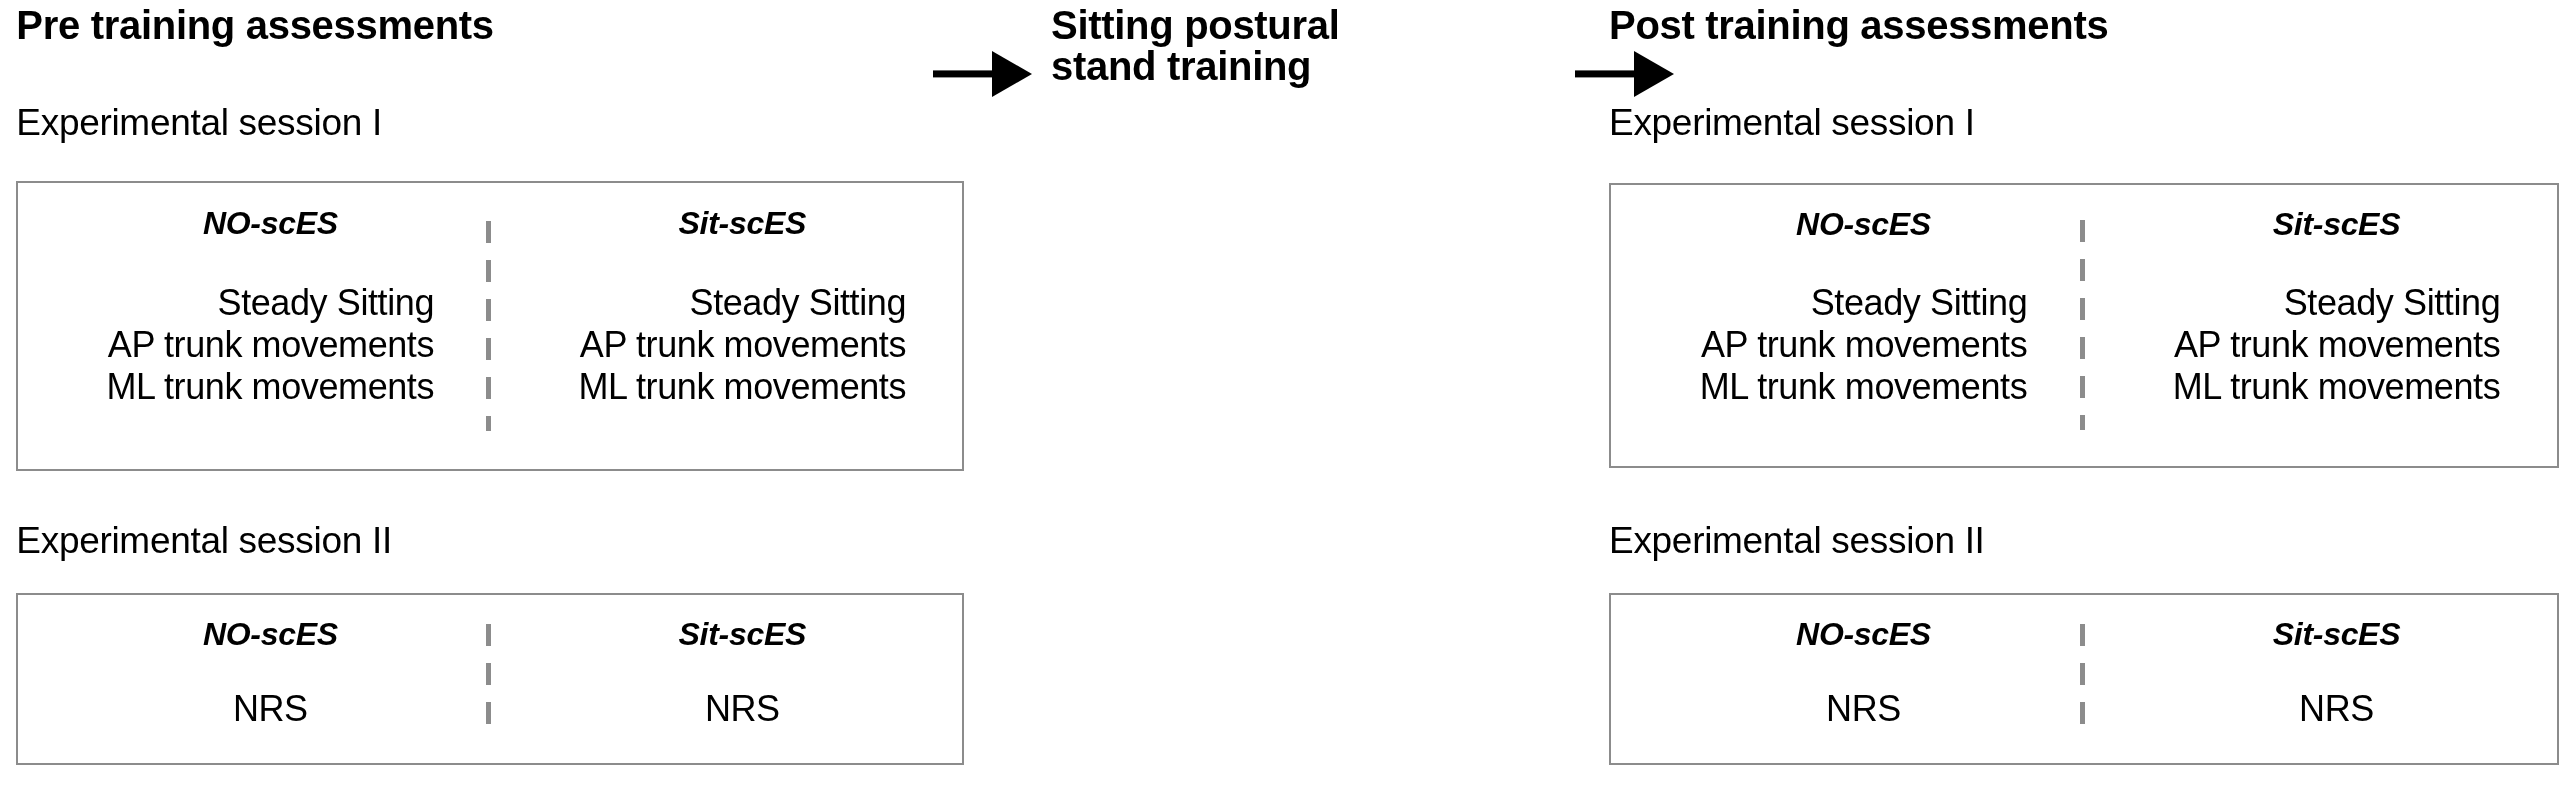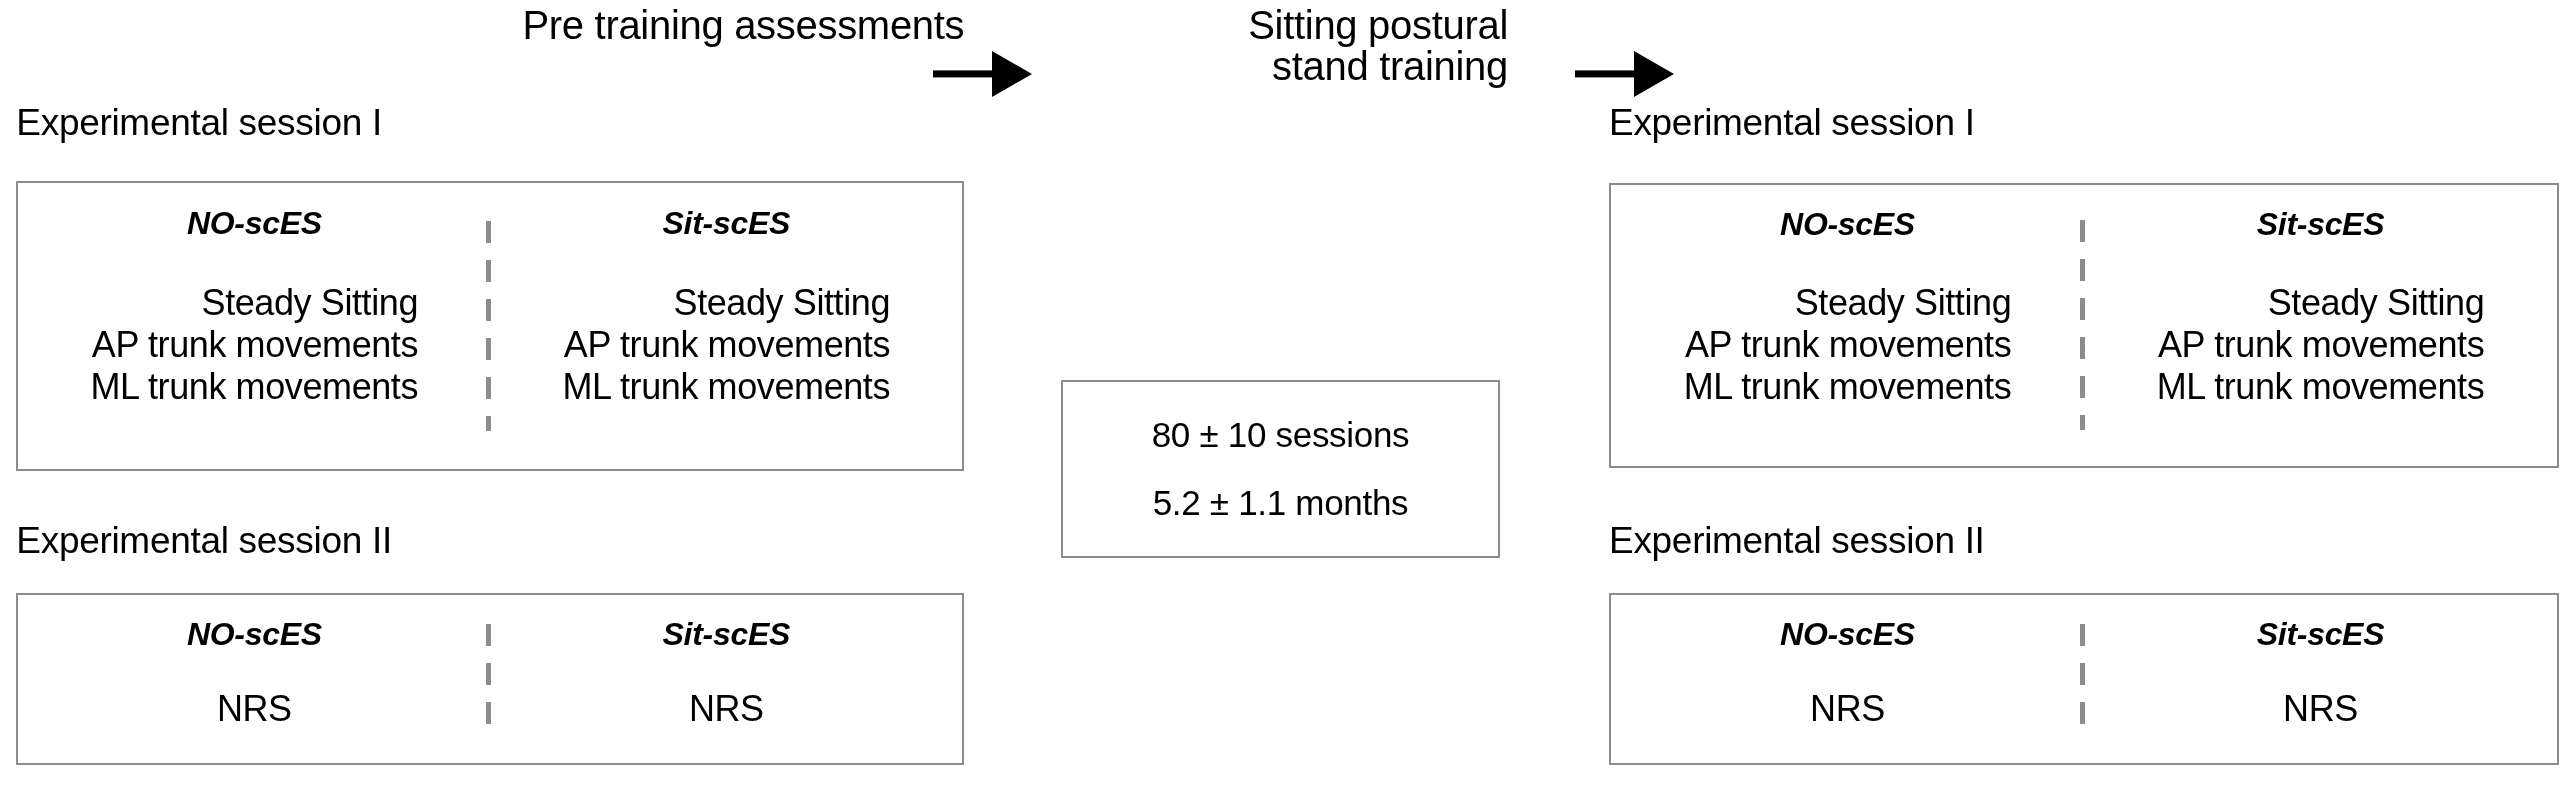--- a/index.html
+++ b/index.html
@@ -17,22 +17,22 @@
     height: 788px;
     background: #ffffff;
     overflow: hidden;
   }
 
   .abs { position: absolute; }
 
   
   .col-title {
     font-size: 40px;
-    font-weight: normal;
-    text-align: right;
+    font-weight: bold;
+    text-align: left;
     line-height: 1.02;
     letter-spacing: -0.3px;
     white-space: pre-line;
   }
   .session-title {
     font-size: 37px;
     font-weight: normal;
     text-align: left;
     line-height: 1.05;
     letter-spacing: -0.3px;
@@ -44,20 +44,21 @@
     border: 2.6px solid #8c8c8c;
     background: #ffffff;
   }
   .box-inner {
     position: relative;
     width: 100%;
     height: 100%;
     display: flex;
     flex-direction: row;
     align-items: stretch;
+    padding-left: 16px;
   }
   .half {
     flex: 1 1 50%;
     display: flex;
     flex-direction: column;
     align-items: center;
     justify-content: flex-start;
   }
   .cond-head {
     font-style: italic;
@@ -177,32 +178,27 @@
   </div>
 
   <div class="arrow" style="left:933px; top:50px; width:99px; height:47px;">
     <div class="shaft" style="width:68px;"></div>
     <div class="head"></div>
   </div>
 
   <div class="abs col-title" style="left:1051px; top:5.2px; width:457px;">Sitting postural
 stand training</div>
 
-  <div class="abs box" style="left:1061px; top:380px; width:439px; height:178px;">
-    <div class="box-inner" style="flex-direction:column; justify-content:center; align-items:center;">
-      <div class="center-box-text" style="margin-bottom:27.4px;">80 ± 10 sessions</div>
-      <div class="center-box-text">5.2 ± 1.1 months</div>
-    </div>
-  </div>
 
   <div class="arrow" style="left:1575px; top:50px; width:99px; height:47px;">
     <div class="shaft" style="width:68px;"></div>
     <div class="head"></div>
   </div>
 
+  <div class="abs col-title" style="left:1609px; top:5.2px; width:950px;">Post training assessments</div>
 
   <div class="abs session-title" style="left:1609px; top:104px; width:950px;">Experimental session I</div>
 
   <div class="abs box" style="left:1609px; top:183px; width:950px; height:285px;">
     <div class="box-inner">
       <div class="divider" style="left:469px; top:35px; height:210px;"></div>
 
       <div class="half">
         <div class="cond-head" style="margin-top:21px;">NO-scES</div>
         <div class="task-list" style="margin-top:39px;">

